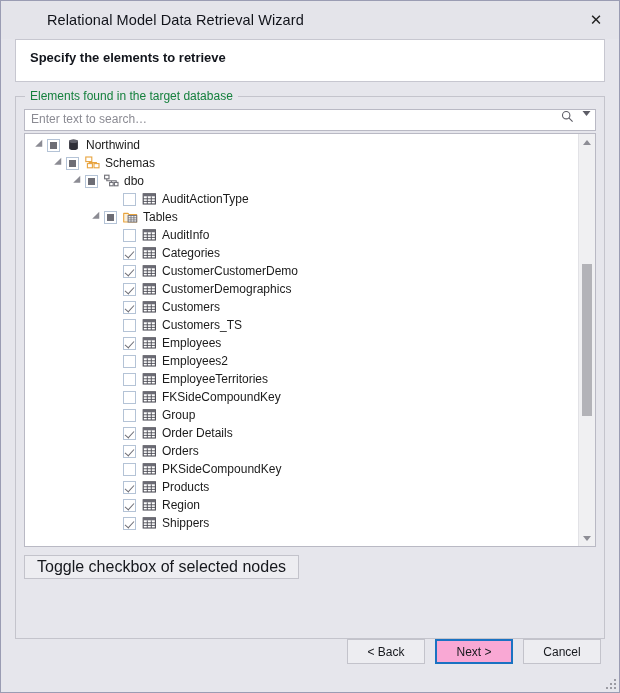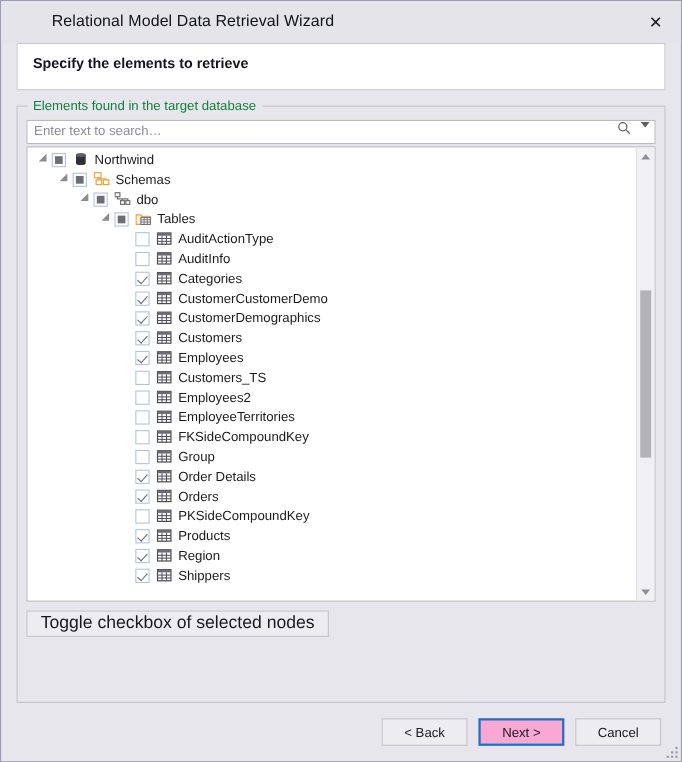--- a/index.html
+++ b/index.html
@@ -273,21 +273,21 @@
     color: #16181d;
     cursor: pointer;
   }
 
   
   .footer {
     flex: 0 0 53px;
     height: 53px;
     position: relative;
     display: flex;
-    align-items: center;
+    align-items: flex-start;
     justify-content: flex-end;
     padding: 0 18px 0 0;
     box-sizing: border-box;
     gap: 10px;
   }
   .btn {
     width: 78px;
     height: 25px;
     background: #ededf1;
     border: 1px solid #c3c3cb;
@@ -390,20 +390,33 @@
                 <svg width="15" height="14" viewBox="0 0 15 14">
                   <rect x="0.6" y="1.2" width="4.4" height="3.6" fill="#fff" stroke="#6f6f77" stroke-width="1.1"></rect>
                   <rect x="5.6" y="8.4" width="3.6" height="3.4" fill="#fff" stroke="#6f6f77" stroke-width="1.1"></rect>
                   <rect x="10.4" y="8.4" width="3.6" height="3.4" fill="#fff" stroke="#6f6f77" stroke-width="1.1"></rect>
                   <path d="M2.8 4.9 L2.8 6.8 L12.2 6.8 L12.2 8.3 M7.4 6.8 L7.4 8.3" stroke="#6f6f77" stroke-width="1.1" fill="none"></path>
                 </svg>
               </div>
               <span class="node-label">dbo</span>
             </div>
             <div class="tree-row">
+              <div class="indent" style="width: 84px;"></div>
+              <div class="expander"></div>
+              <div class="cb "></div>
+              <div class="node-icon">
+                <svg width="15" height="14" viewBox="0 0 15 14">
+                  <rect x="1.2" y="1.8" width="12.2" height="10.2" fill="#fff" stroke="#4b4b54" stroke-width="1.1"></rect>
+                  <rect x="1.2" y="1.8" width="12.2" height="2.5" fill="#6b6b74"></rect>
+                  <path d="M1.2 6.8 L13.4 6.8 M1.2 9.4 L13.4 9.4 M5.3 4.3 L5.3 12 M9.3 4.3 L9.3 12" stroke="#4b4b54" stroke-width="0.9"></path>
+                </svg>
+              </div>
+              <span class="node-label">AuditActionType</span>
+            </div>
+            <div class="tree-row">
               <div class="indent" style="width: 65px;"></div>
               <div class="expander">
                 <div class="expander-tri"></div>
               </div>
               <div class="cb partial"></div>
               <div class="node-icon">
                 <svg width="15" height="14" viewBox="0 0 15 14">
                   <path d="M0.7 3.4 L5 3.4 L6 4.6 L13.6 4.6 L13.6 12 L0.7 12 Z" fill="#fbf0dc" stroke="#e8a33d" stroke-width="1.1" stroke-linejoin="round"></path>
                   <rect x="5.1" y="5.6" width="8.6" height="6.4" fill="#fff" stroke="#6f6f77" stroke-width="1"></rect>
                   <path d="M5.1 7.8 L13.7 7.8 M5.1 9.9 L13.7 9.9 M8 5.6 L8 12 M10.9 5.6 L10.9 12" stroke="#6f6f77" stroke-width="0.85"></path>
@@ -415,33 +428,20 @@
               <div class="indent" style="width: 84px;"></div>
               <div class="expander"></div>
               <div class="cb "></div>
               <div class="node-icon">
                 <svg width="15" height="14" viewBox="0 0 15 14">
                   <rect x="1.2" y="1.8" width="12.2" height="10.2" fill="#fff" stroke="#4b4b54" stroke-width="1.1"></rect>
                   <rect x="1.2" y="1.8" width="12.2" height="2.5" fill="#6b6b74"></rect>
                   <path d="M1.2 6.8 L13.4 6.8 M1.2 9.4 L13.4 9.4 M5.3 4.3 L5.3 12 M9.3 4.3 L9.3 12" stroke="#4b4b54" stroke-width="0.9"></path>
                 </svg>
               </div>
-              <span class="node-label">AuditActionType</span>
-            </div>
-            <div class="tree-row">
-              <div class="indent" style="width: 84px;"></div>
-              <div class="expander"></div>
-              <div class="cb "></div>
-              <div class="node-icon">
-                <svg width="15" height="14" viewBox="0 0 15 14">
-                  <rect x="1.2" y="1.8" width="12.2" height="10.2" fill="#fff" stroke="#4b4b54" stroke-width="1.1"></rect>
-                  <rect x="1.2" y="1.8" width="12.2" height="2.5" fill="#6b6b74"></rect>
-                  <path d="M1.2 6.8 L13.4 6.8 M1.2 9.4 L13.4 9.4 M5.3 4.3 L5.3 12 M9.3 4.3 L9.3 12" stroke="#4b4b54" stroke-width="0.9"></path>
-                </svg>
-              </div>
               <span class="node-label">AuditInfo</span>
             </div>
             <div class="tree-row">
               <div class="indent" style="width: 84px;"></div>
               <div class="expander"></div>
               <div class="cb checked"></div>
               <div class="node-icon">
                 <svg width="15" height="14" viewBox="0 0 15 14">
                   <rect x="1.2" y="1.8" width="12.2" height="10.2" fill="#fff" stroke="#4b4b54" stroke-width="1.1"></rect>
                   <rect x="1.2" y="1.8" width="12.2" height="2.5" fill="#6b6b74"></rect>
@@ -485,42 +485,42 @@
                   <rect x="1.2" y="1.8" width="12.2" height="10.2" fill="#fff" stroke="#4b4b54" stroke-width="1.1"></rect>
                   <rect x="1.2" y="1.8" width="12.2" height="2.5" fill="#6b6b74"></rect>
                   <path d="M1.2 6.8 L13.4 6.8 M1.2 9.4 L13.4 9.4 M5.3 4.3 L5.3 12 M9.3 4.3 L9.3 12" stroke="#4b4b54" stroke-width="0.9"></path>
                 </svg>
               </div>
               <span class="node-label">Customers</span>
             </div>
             <div class="tree-row">
               <div class="indent" style="width: 84px;"></div>
               <div class="expander"></div>
+              <div class="cb "></div>
+              <div class="node-icon">
+                <svg width="15" height="14" viewBox="0 0 15 14">
+                  <rect x="1.2" y="1.8" width="12.2" height="10.2" fill="#fff" stroke="#4b4b54" stroke-width="1.1"></rect>
+                  <rect x="1.2" y="1.8" width="12.2" height="2.5" fill="#6b6b74"></rect>
+                  <path d="M1.2 6.8 L13.4 6.8 M1.2 9.4 L13.4 9.4 M5.3 4.3 L5.3 12 M9.3 4.3 L9.3 12" stroke="#4b4b54" stroke-width="0.9"></path>
+                </svg>
+              </div>
+              <span class="node-label">Customers_TS</span>
+            </div>
+            <div class="tree-row">
+              <div class="indent" style="width: 84px;"></div>
+              <div class="expander"></div>
               <div class="cb checked"></div>
               <div class="node-icon">
                 <svg width="15" height="14" viewBox="0 0 15 14">
                   <rect x="1.2" y="1.8" width="12.2" height="10.2" fill="#fff" stroke="#4b4b54" stroke-width="1.1"></rect>
                   <rect x="1.2" y="1.8" width="12.2" height="2.5" fill="#6b6b74"></rect>
                   <path d="M1.2 6.8 L13.4 6.8 M1.2 9.4 L13.4 9.4 M5.3 4.3 L5.3 12 M9.3 4.3 L9.3 12" stroke="#4b4b54" stroke-width="0.9"></path>
                 </svg>
               </div>
               <span class="node-label">Employees</span>
-            </div>
-            <div class="tree-row">
-              <div class="indent" style="width: 84px;"></div>
-              <div class="expander"></div>
-              <div class="cb "></div>
-              <div class="node-icon">
-                <svg width="15" height="14" viewBox="0 0 15 14">
-                  <rect x="1.2" y="1.8" width="12.2" height="10.2" fill="#fff" stroke="#4b4b54" stroke-width="1.1"></rect>
-                  <rect x="1.2" y="1.8" width="12.2" height="2.5" fill="#6b6b74"></rect>
-                  <path d="M1.2 6.8 L13.4 6.8 M1.2 9.4 L13.4 9.4 M5.3 4.3 L5.3 12 M9.3 4.3 L9.3 12" stroke="#4b4b54" stroke-width="0.9"></path>
-                </svg>
-              </div>
-              <span class="node-label">Customers_TS</span>
             </div>
             <div class="tree-row">
               <div class="indent" style="width: 84px;"></div>
               <div class="expander"></div>
               <div class="cb "></div>
               <div class="node-icon">
                 <svg width="15" height="14" viewBox="0 0 15 14">
                   <rect x="1.2" y="1.8" width="12.2" height="10.2" fill="#fff" stroke="#4b4b54" stroke-width="1.1"></rect>
                   <rect x="1.2" y="1.8" width="12.2" height="2.5" fill="#6b6b74"></rect>
                   <path d="M1.2 6.8 L13.4 6.8 M1.2 9.4 L13.4 9.4 M5.3 4.3 L5.3 12 M9.3 4.3 L9.3 12" stroke="#4b4b54" stroke-width="0.9"></path>

